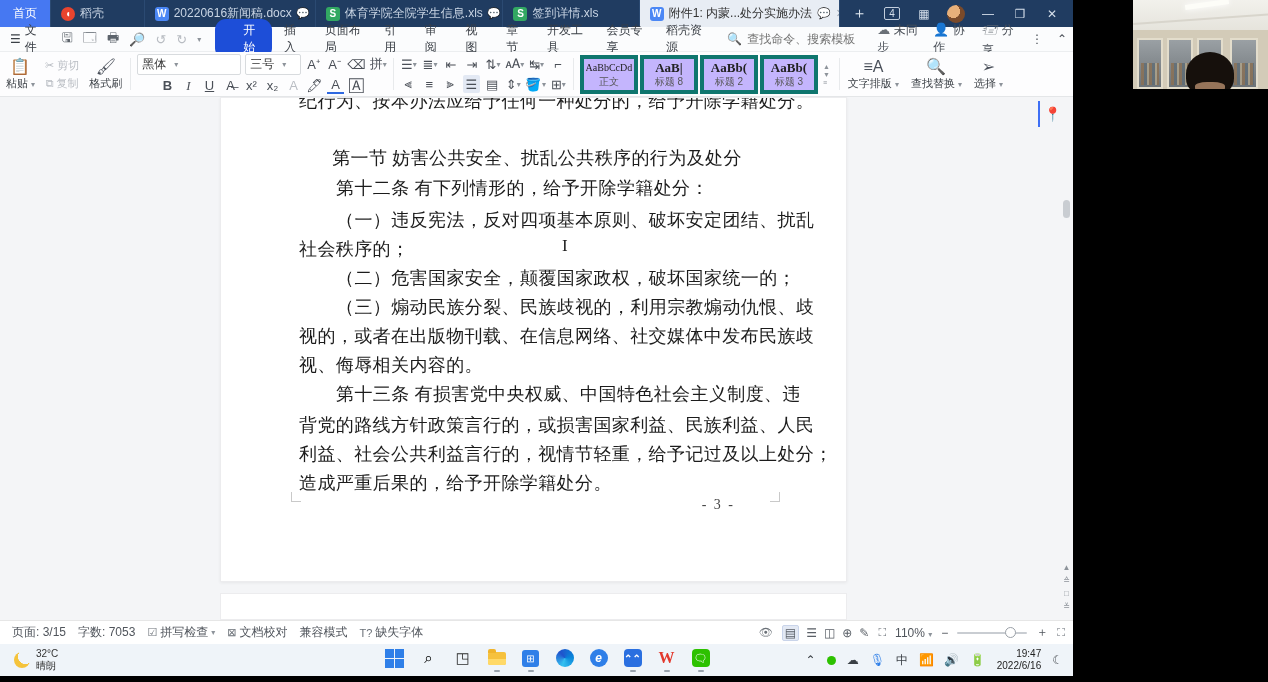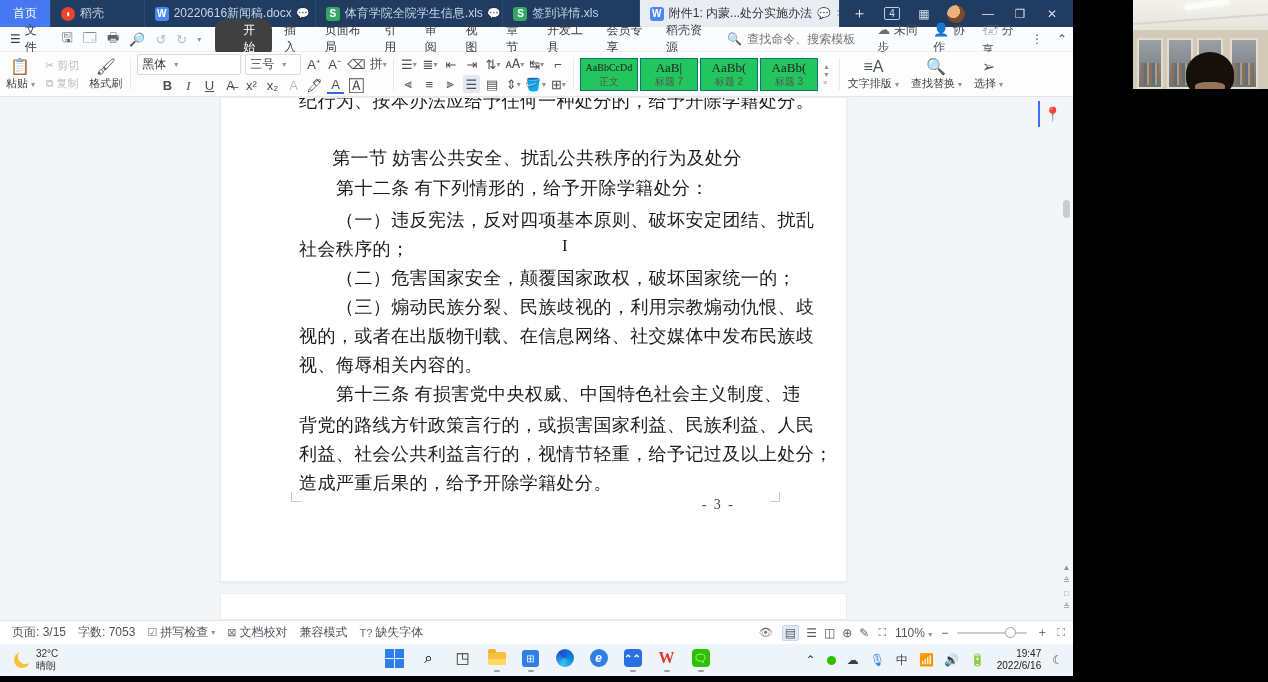--- a/index.html
+++ b/index.html
@@ -30,21 +30,21 @@
     background:radial-gradient(circle at 35% 35%, #e8b07a 0 40%, #7a4a2a 41% 100%); }
 
   
   .menubar { position:absolute; left:0; top:27px; width:1073px; height:25px; background:#fbfcfd;
     border-bottom:1px solid #eceef0; display:flex; align-items:center; font-size:12px; color:#3a3f46; }
   .filebtn { display:flex; align-items:center; gap:4px; padding:0 10px; }
   .qaicons { display:flex; align-items:center; gap:10px; padding:0 8px; color:#5c636b; font-size:13px; }
   .qaicons .dim { color:#b8bcc2; }
   .menu-tabs { display:flex; align-items:center; gap:2px; margin-left:6px; }
   .menu-tab { padding:3px 10px; border-radius:11px; }
-  .menu-tab.active { background:#404040; color:#fff;padding-left:28px; }
+  .menu-tab.active { background:#1d4ed8; color:#fff;padding-left:28px; }
   .cmdsearch { display:flex; align-items:center; gap:5px; margin-left:14px; color:#9aa1a9; }
   .cmdsearch input { border:none; outline:none; background:transparent; font-size:12px; width:130px;
     color:#555; font-family:"Liberation Sans",sans-serif; }
   .menubar-right { margin-left:auto; display:flex; align-items:center; gap:14px; padding-right:6px;
     color:#4a5058; }
   .menubar-right span.icn { font-size:13px; color:#6a7077; }
 
   
   .toolbar { position:absolute; left:0; top:52px; width:1073px; height:45px; background:#fdfdfe;
     border-bottom:1px solid #e4e6e8; display:flex; align-items:stretch; font-size:12px; color:#44494f; }
@@ -58,26 +58,26 @@
   .minirow { display:flex; align-items:center; gap:3px; font-size:11px; color:#b9bdc3; }
   .stack2 { display:flex; flex-direction:column; justify-content:center; gap:2px; }
   .fontrow { display:flex; align-items:center; gap:4px; }
   .fontbox { border:1px solid #d8dbde; border-radius:2px; background:#fff; padding:1px 4px;
     display:flex; align-items:center; gap:8px; font-size:12px; color:#333; }
   .tbi { min-width:17px; height:18px; display:inline-flex; align-items:center; justify-content:center;
     font-size:13px; color:#4a4f57; }
   .tbi.blue-ul { border-bottom:2px solid #2f68e0; line-height:12px; height:16px; }
   .caret { font-size:8px; color:#8d939a; }
   .stylecard { width:58px; display:flex; flex-direction:column; align-items:center; justify-content:center;
-    border:1px solid #0f766e; background:#22c55e; margin-right:2px; padding:1px 0; }
+    border:4px solid #0f766e; background:#c4b5fd; margin-right:2px; padding:1px 0; }
   .stylecard .sample { font-family:"Liberation Serif",serif; font-size:13px; color:#222; line-height:15px;
     white-space:nowrap; overflow:hidden; }
   .stylecard .sname { font-size:10px; color:#555; }
   .stylecard.s1 .sample { font-size:10px; }
-  .stylecard.h .sample { font-weight:normal; }
+  .stylecard.h .sample { font-weight:bold; }
   .gallery-arrows { display:flex; flex-direction:column; justify-content:center; gap:1px;
     color:#8d939a; font-size:7px; padding:0 3px; }
 
   
   .docarea { position:absolute; left:0; top:97px; width:1073px; height:523px; background:#f4f5f7;
     overflow:hidden; }
   .page { position:absolute; left:220px; top:0; width:627px; height:485px; background:#fff;
     border:1px solid #ececee; box-shadow:0 1px 3px rgba(0,0,0,.06); overflow:hidden; }
   .page4 { position:absolute; left:220px; top:496px; width:627px; height:27px; background:#fff;
     border:1px solid #ececee; }
@@ -342,21 +342,21 @@
       </div>
     </div>
     <div class="vsep"></div>
     <div class="tgroup">
       <div class="stylecard s1">
         <span class="sample">AaBbCcDd</span>
         <span class="sname">正文</span>
       </div>
       <div class="stylecard h">
         <span class="sample">AaB|</span>
-        <span class="sname">标题 7</span>
+        <span class="sname">标题 8</span>
       </div>
       <div class="stylecard h">
         <span class="sample">AaBb(</span>
         <span class="sname">标题 2</span>
       </div>
       <div class="stylecard h">
         <span class="sample">AaBb(</span>
         <span class="sname">标题 3</span>
       </div>
       <div class="gallery-arrows">

